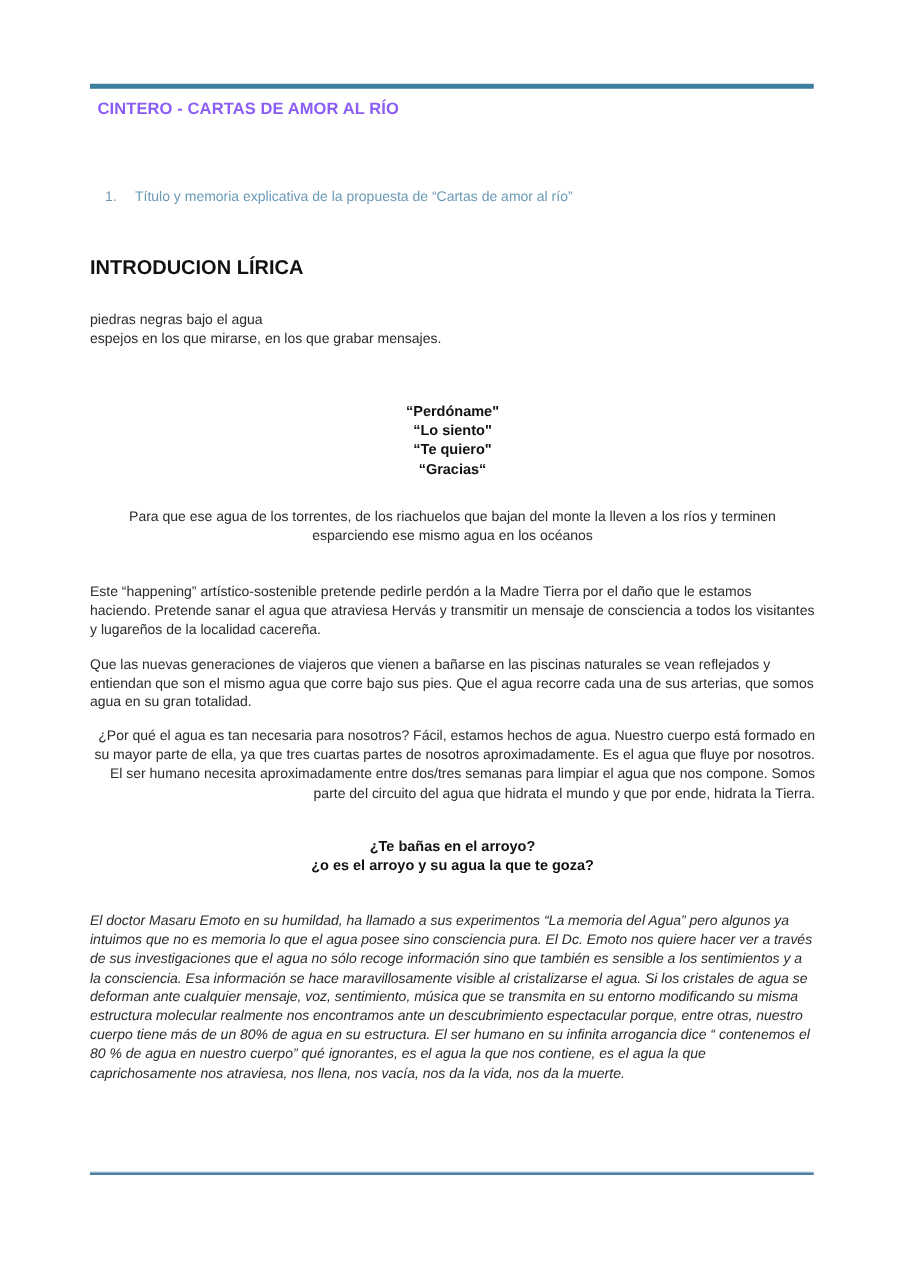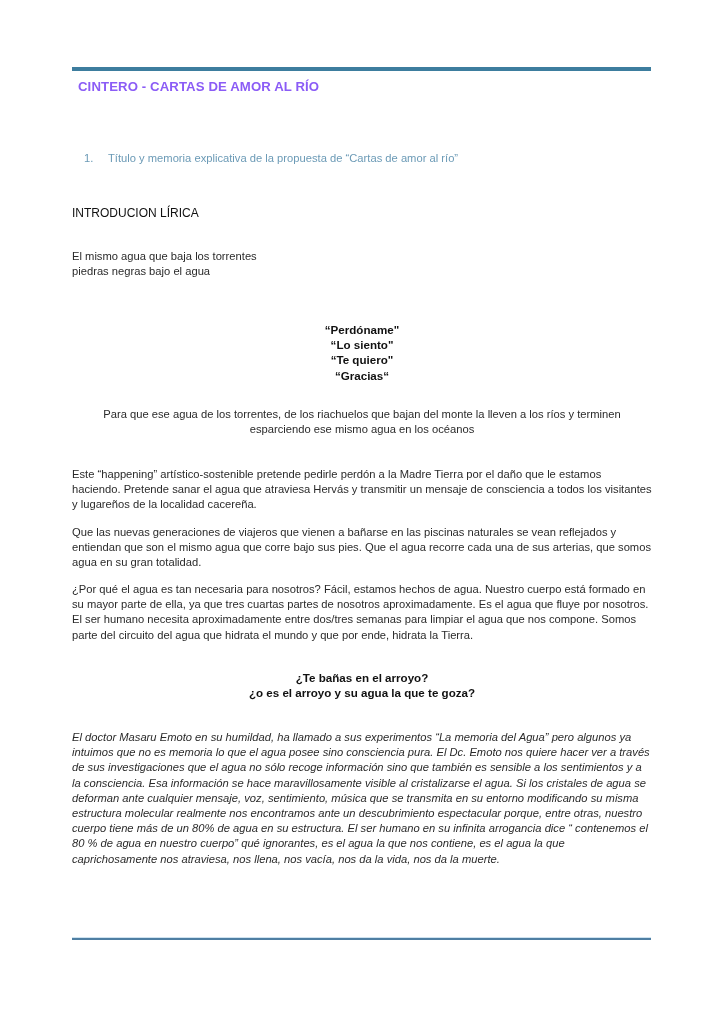--- a/index.html
+++ b/index.html
@@ -19,49 +19,49 @@
     position: absolute; left: 78px; top: 79px;
     font-size: 13.2px; font-weight: bold; color: #8b5cf6; letter-spacing: 0.1px;
   }
   .section-heading {
     position: absolute; left: 72px; top: 152px;
     font-size: 11.2px; color: #6b9ab6; white-space: nowrap; margin-left: 12px;
   }
   .section-heading .num { display: inline-block; width: 24px; }
   .intro-heading {
     position: absolute; left: 72px; top: 206px;
-    font-size: 12px; font-weight: normal; color: #111;
+    font-size: 16px; font-weight: bold; color: #111;
   }
   .block { position: absolute; left: 72px; width: 580px; font-size: 11.2px; line-height: 15.2px; color: #2a2a2a; }
   .poem { top: 249px; }
   .poem div { white-space: nowrap; }
   .mantras { position: absolute; left: 0; width: 724px; top: 322px; text-align: center; font-size: 11.6px; font-weight: bold; line-height: 15.2px; color: #111; }
   .centered-para { position: absolute; left: 72px; width: 580px; top: 407px; text-align: center; font-size: 11.2px; line-height: 15.2px; color: #2a2a2a; }
   .p1 { top: 467px; }
   .p2 { top: 525px; }
-  .p3 { top: 582px; }
+  .p3 { top: 582px; text-align: right; }
   .questions { position: absolute; left: 0; width: 724px; top: 670px; text-align: center; font-size: 11.6px; font-weight: bold; line-height: 15.2px; color: #111; }
   .p4 { top: 730px; font-style: italic; }
 </style>
 </head>
 <body>
 
 <div class="rule-top"></div>
 
 <div class="doc-title">CINTERO - CARTAS DE AMOR AL RÍO</div>
 
 <div class="section-heading">
   <span class="num">1.</span><span>Título y memoria explicativa de la propuesta de “Cartas de amor al río”</span>
 </div>
 
 <div class="intro-heading">INTRODUCION LÍRICA</div>
 
 <div class="block poem">
-  <div>El mismo agua que baja los torrentes</div>
   <div>piedras negras bajo el agua</div>
+  <div>espejos en los que mirarse,  en los que grabar mensajes.</div>
 </div>
 
 <div class="mantras">
   <div>“Perdóname"</div>
   <div>“Lo siento"</div>
   <div>“Te quiero"</div>
   <div>“Gracias“</div>
 </div>
 
 <div class="centered-para">Para que ese agua de los torrentes, de los riachuelos que bajan del monte la lleven a los ríos y terminen esparciendo ese mismo agua en los océanos</div>

